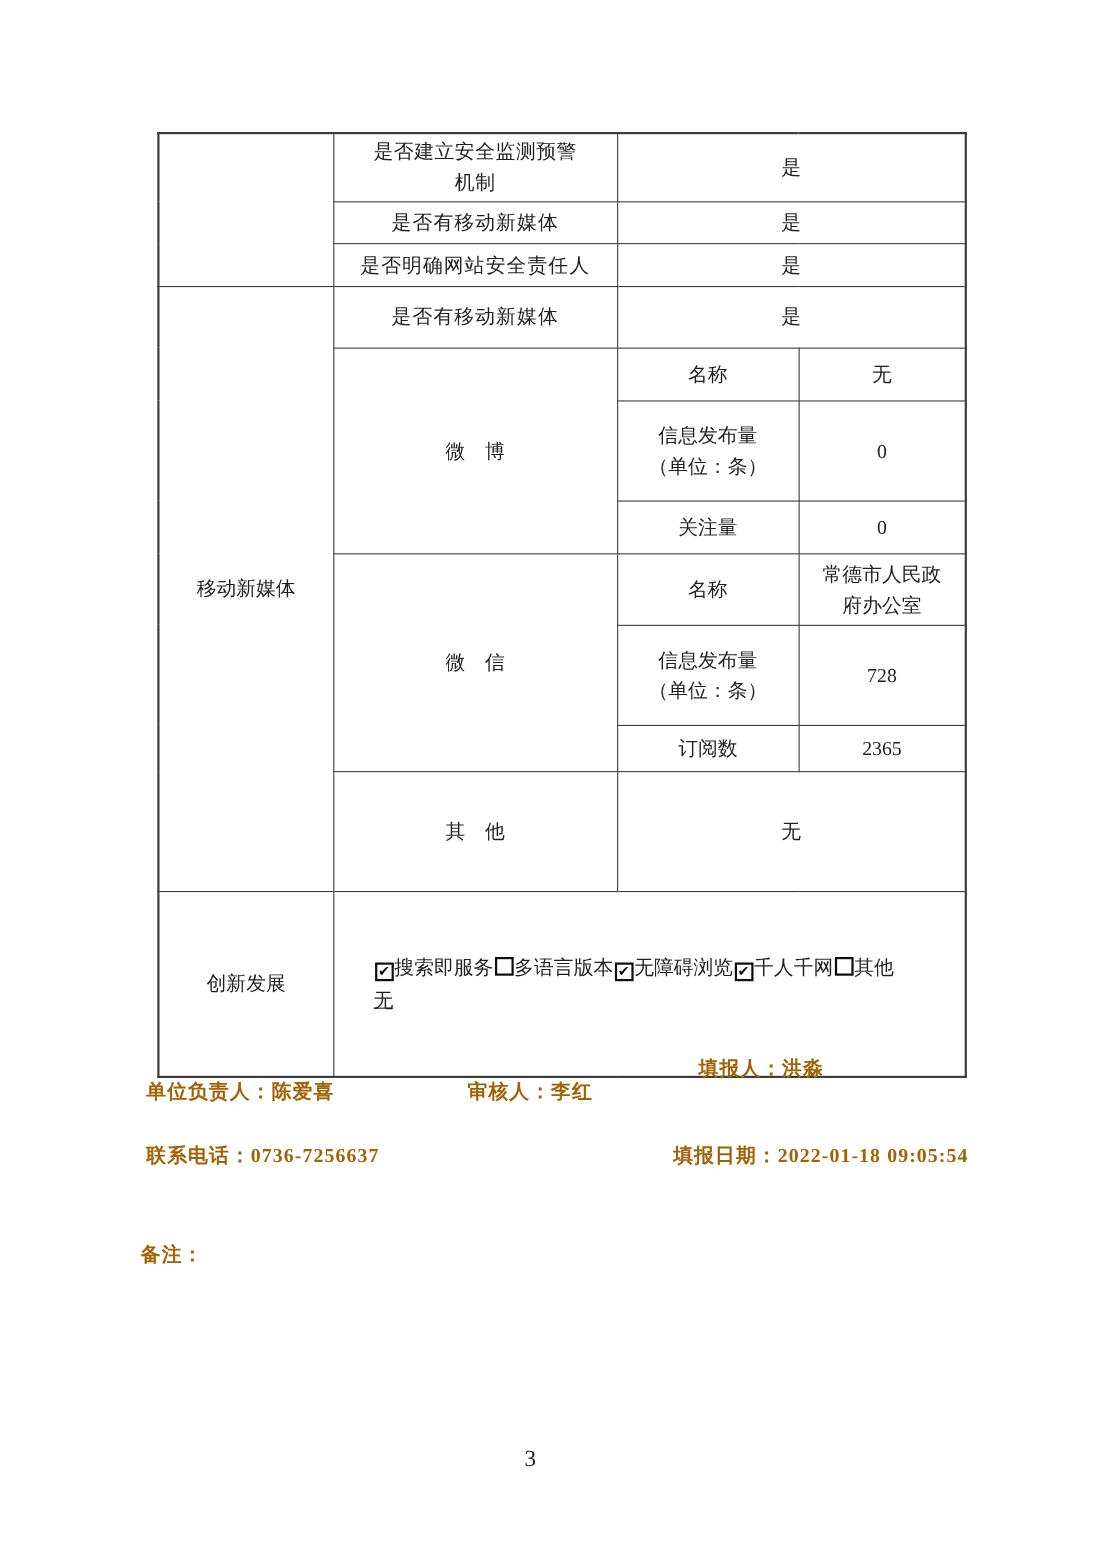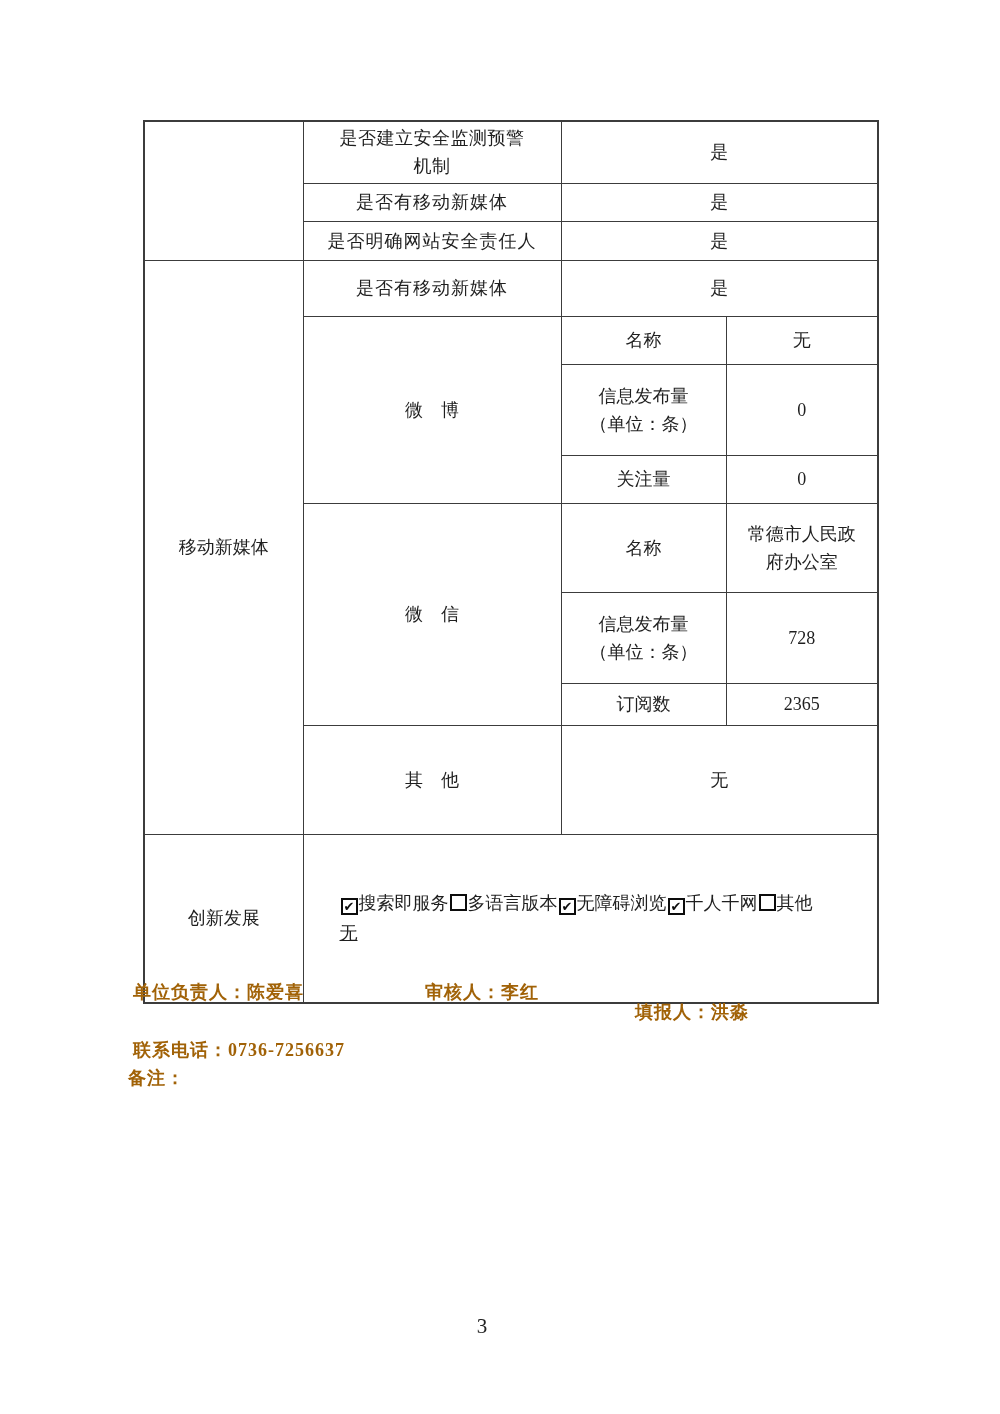--- a/index.html
+++ b/index.html
@@ -19,21 +19,21 @@
   }
   table.report td {
     border: 1px solid #3c3c3c;
     text-align: center; vertical-align: middle;
     font-size: 18px; line-height: 28px;
     padding: 0;
     overflow: hidden;
   }
   .maxw187 { max-width: 187px; margin: 0 auto; letter-spacing: 0.5px; }
   .maxw115 { max-width: 115px; margin: 17px auto; }
-  .maxw118 { max-width: 118px; margin: 16px auto; }
+  .maxw118 { max-width: 118px; margin: 4px auto; }
   .spaced { letter-spacing: 1px; }
 
   
   .innov-cell { text-align: left !important; }
   .innov-inner { padding-left: 36px; padding-right: 4px; line-height: 30px; }
   .cb {
     display: inline-flex; align-items: center; justify-content: center;
     width: 13px; height: 13px;
     border: 2.5px solid #0c0c0c;
     margin: 0 1px; vertical-align: -2px;
@@ -185,24 +185,27 @@
     </tr>
   </tbody>
     </table>
 
   <div class="ftext" style="left:133px; top:980px">
     <span>单位负责人：</span><span>陈爱喜</span>
   </div>
   <div class="ftext" style="left:425px; top:980px">
     <span>审核人：</span><span>李红</span>
   </div>
-  <div class="ftext" style="left:635px; top:1000px">
+  <div class="ftext" style="left:635px; top:959px">
     <span>填报人：</span><span>洪淼</span>
   </div>
   <div class="ftext" style="left:133px; top:1038px">
     <span>联系电话：</span><span>0736-7256637</span>
   </div>
-  <div class="ftext" style="left:128px; top:1066px">
+  <div class="ftext" style="left:612px; top:1038px">
+    <span>填报日期：</span><span>2022-01-18 09:05:54</span>
+  </div>
+  <div class="ftext" style="left:128px; top:1128px">
     <span>备注：</span>
   </div>
 
   <div class="pageno">3</div>
 </div>
 
 </body></html>

